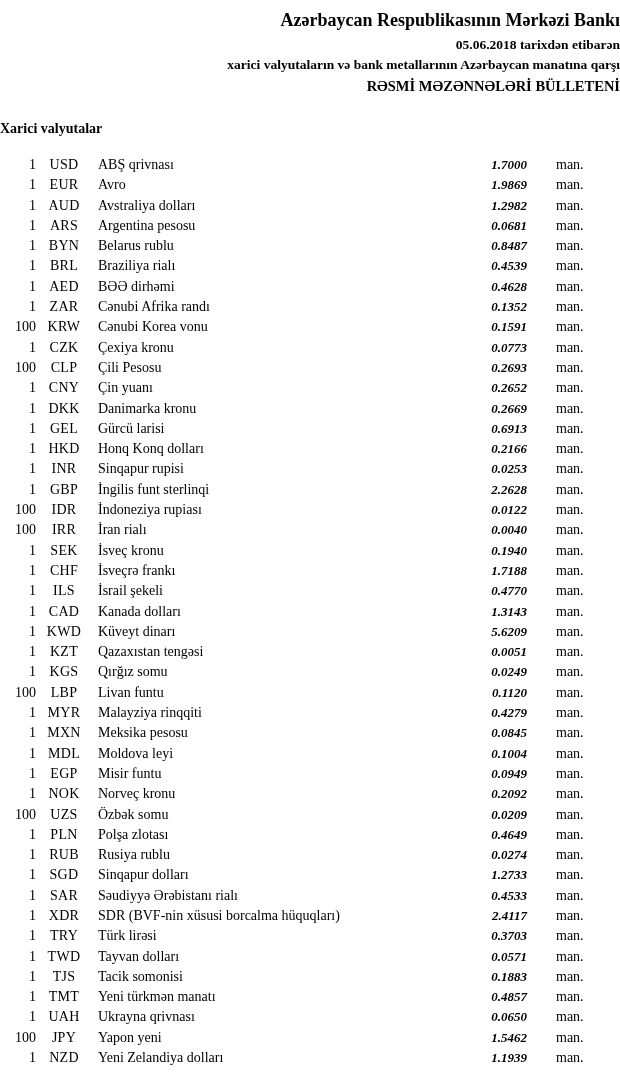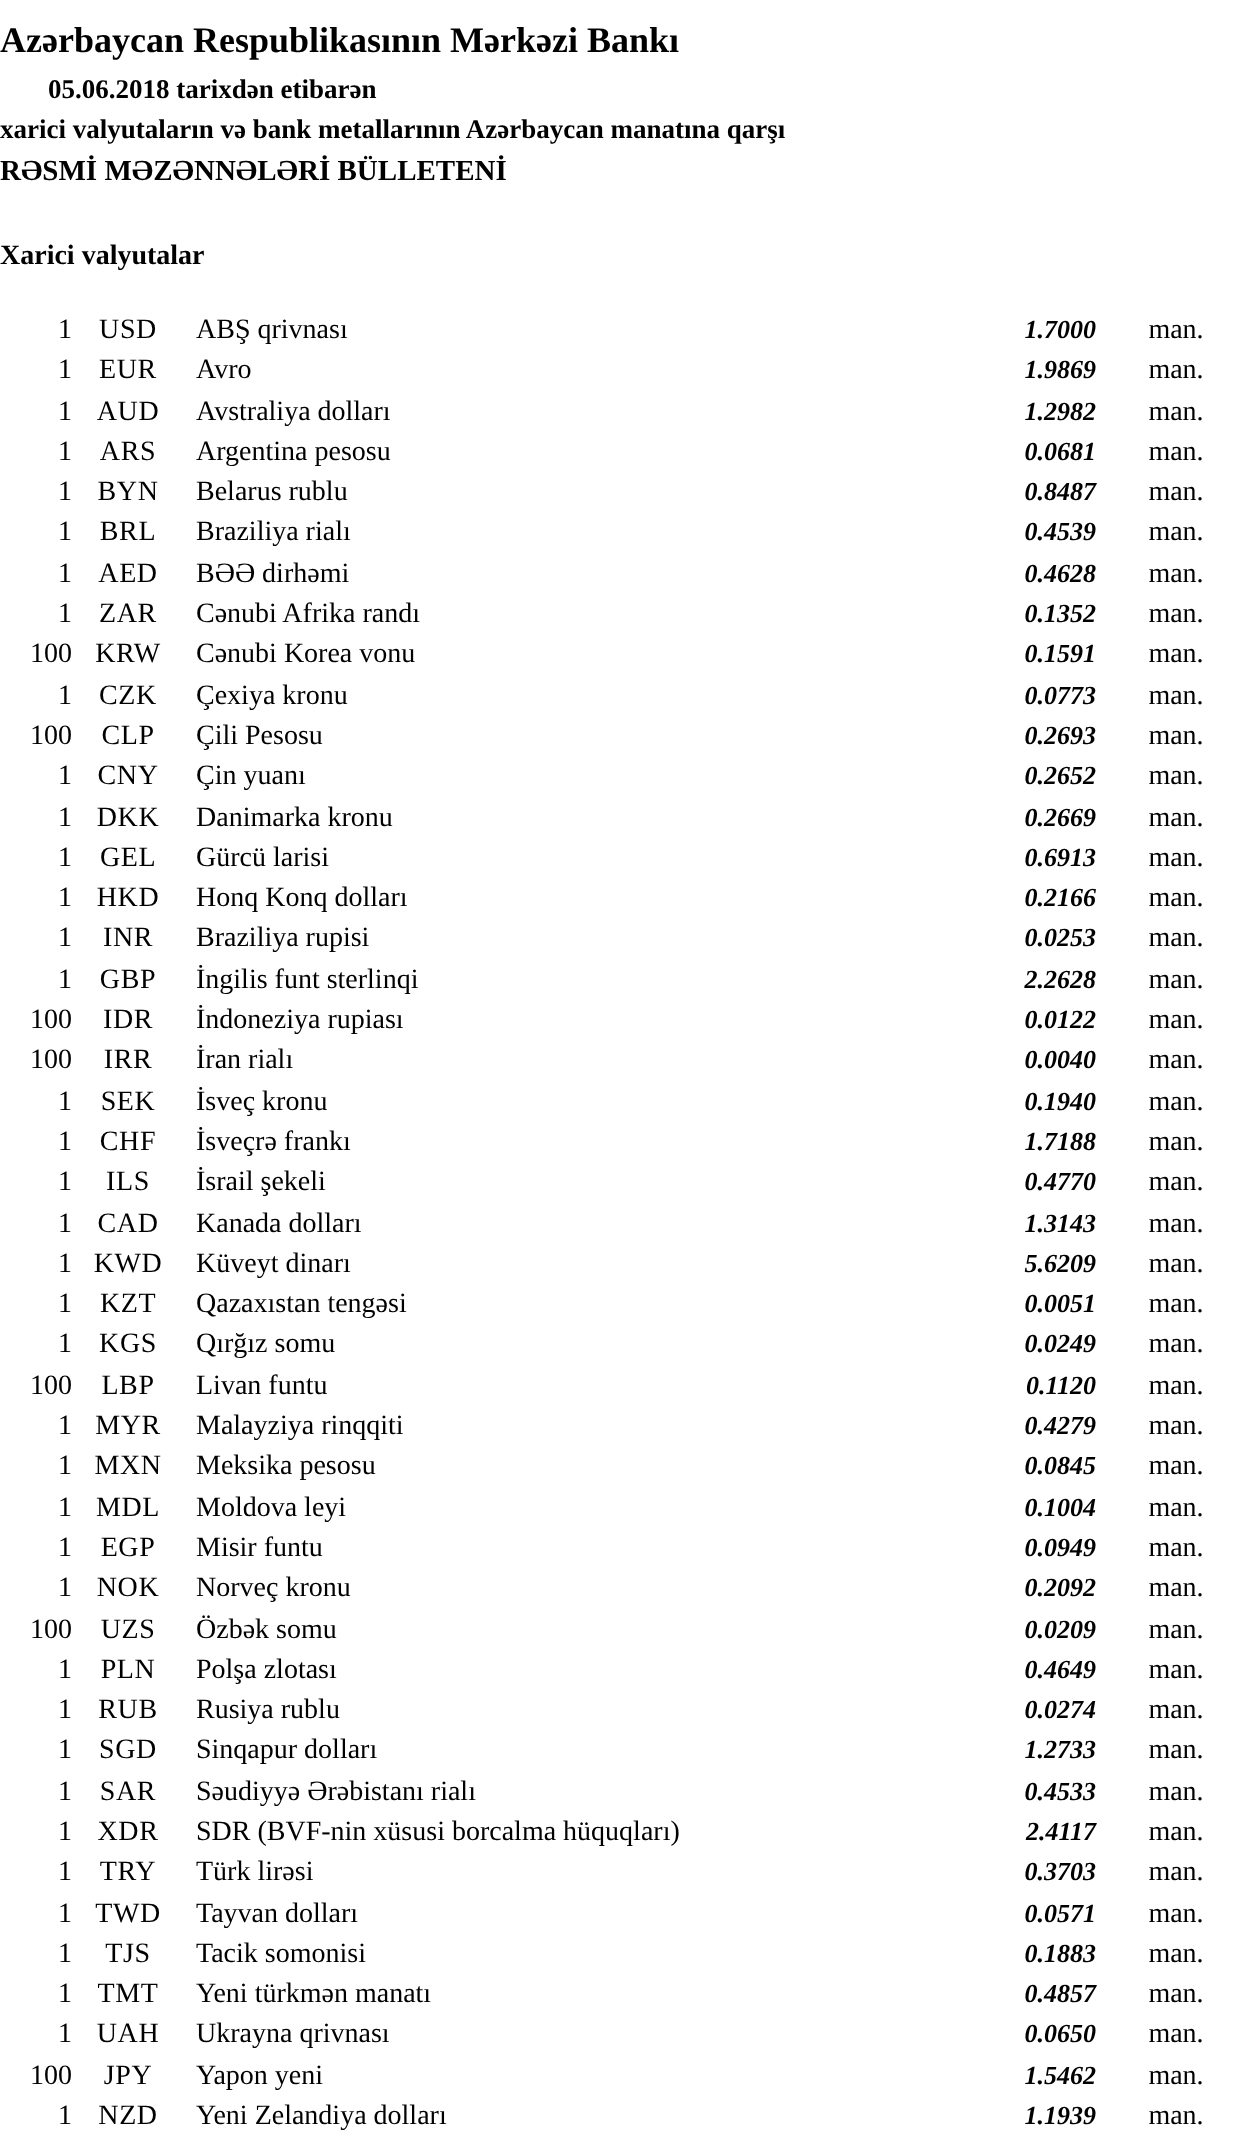--- a/index.html
+++ b/index.html
@@ -5,21 +5,21 @@
   * { box-sizing: border-box; }
   html, body { margin: 0; padding: 0; background: #ffffff; }
   .page {
     width: 620px;
     height: 1073px;
     background: #ffffff;
     color: #000000;
     font-family: "Liberation Serif", "DejaVu Serif", serif;
     overflow: hidden;
   }
-  .header { text-align: left; padding-top: 7px; }
+  .header { text-align: right; padding-top: 7px; }
   .title {
     font-size: 18px;
     font-weight: bold;
     line-height: 26px;
   }
   .date-line {
     font-size: 13.5px;
     font-weight: bold;
     line-height: 20px;
     margin-top: 2px;
@@ -72,22 +72,23 @@
     text-align: right;
     font-weight: bold;
     font-style: italic;
     font-size: 13px;
     flex: 0 0 auto;
     margin-top: 12px;
   }
   .cell-unit {
     width: 72px;
     padding-left: 8px;
-    text-align: center;
+    text-align: left;
     flex: 0 0 auto;
+    margin-left: 21px;
   }
 </style>
 </head>
 <body>
 
 <div class="page">
   <div class="header">
     <div class="title">Azərbaycan Respublikasının Mərkəzi Bankı</div>
     <div class="date-line">05.06.2018 tarixdən etibarən</div>
     <div class="subtitle">xarici valyutaların və bank metallarının Azərbaycan manatına qarşı</div>
@@ -213,21 +214,21 @@
     <span class="cell-qty">1</span>
     <span class="cell-code">HKD</span>
     <span class="cell-name">Honq Konq dolları</span>
     <span class="cell-rate">0.2166</span>
     <span class="cell-unit">man.</span>
   </div>
 
   <div class="row">
     <span class="cell-qty">1</span>
     <span class="cell-code">INR</span>
-    <span class="cell-name">Braziliya rupisi</span>
+    <span class="cell-name">Sinqapur rupisi</span>
     <span class="cell-rate">0.0253</span>
     <span class="cell-unit">man.</span>
   </div>
 
   <div class="row">
     <span class="cell-qty">1</span>
     <span class="cell-code">GBP</span>
     <span class="cell-name">İngilis funt sterlinqi</span>
     <span class="cell-rate">2.2628</span>
     <span class="cell-unit">man.</span>

